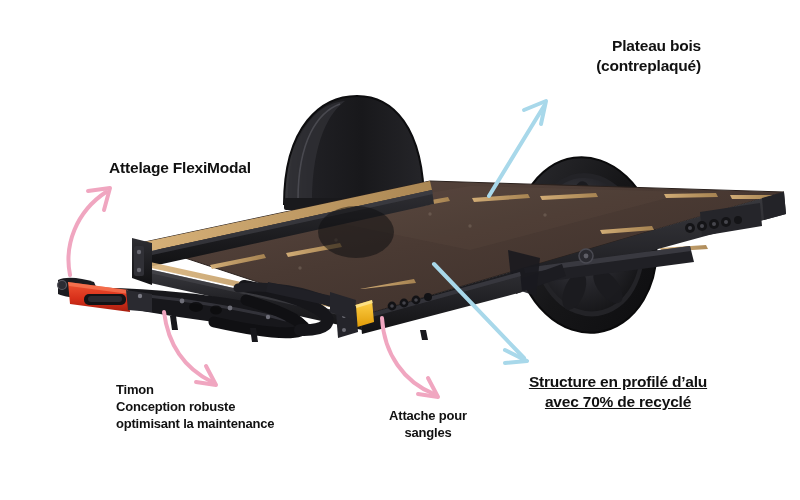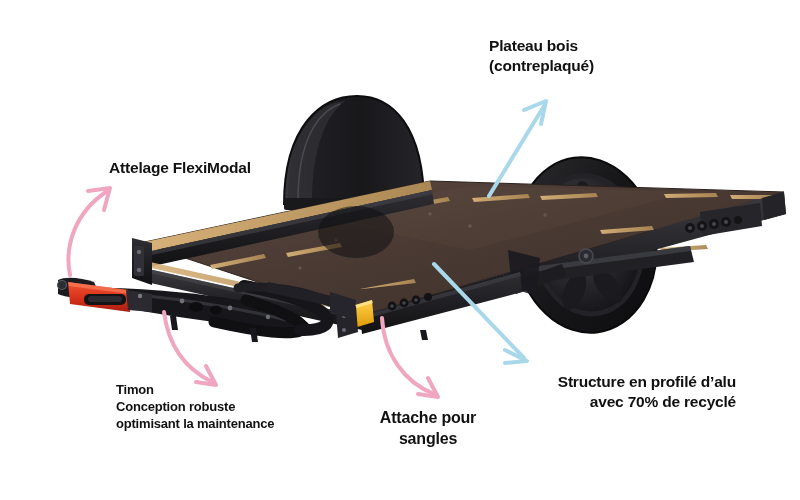--- a/index.html
+++ b/index.html
@@ -12,25 +12,25 @@
   }
   #stage{position:absolute;inset:0;width:800px;height:500px;}
   .label{
     position:absolute;
     font-weight:bold;
     color:#111111;
     line-height:1.30;
     white-space:pre-line;
     letter-spacing:-0.2px;
   }
-  #label-plateau{left:489px;top:36px;font-size:15.5px;text-align:left;width:212px;}
+  #label-plateau{left:489px;top:36px;font-size:15.5px;text-align:right;width:212px;}
   #label-attelage{left:50px;top:158px;font-size:15.5px;text-align:center;width:260px;}
   #label-timon{left:116px;top:382px;font-size:13px;text-align:left;width:300px;}
-  #label-attache{left:352px;top:408px;font-size:16px;text-align:center;width:152px;}
-  #label-structure{left:500px;top:372px;font-size:15.5px;text-align:right;width:236px;}
+  #label-attache{left:352px;top:408px;font-size:13px;text-align:center;width:152px;}
+  #label-structure{left:500px;top:372px;font-size:15.5px;text-align:center;width:236px;text-decoration:underline;}
   svg.layer{position:absolute;left:0;top:0;width:800px;height:500px;pointer-events:none;}
   svg#photo{z-index:1;}
   svg#arrows{z-index:3;}
   .txtlayer{z-index:4;}
 </style>
 </head>
 <body style="background: rgb(255, 255, 255);">
 
 <div id="stage">
 

